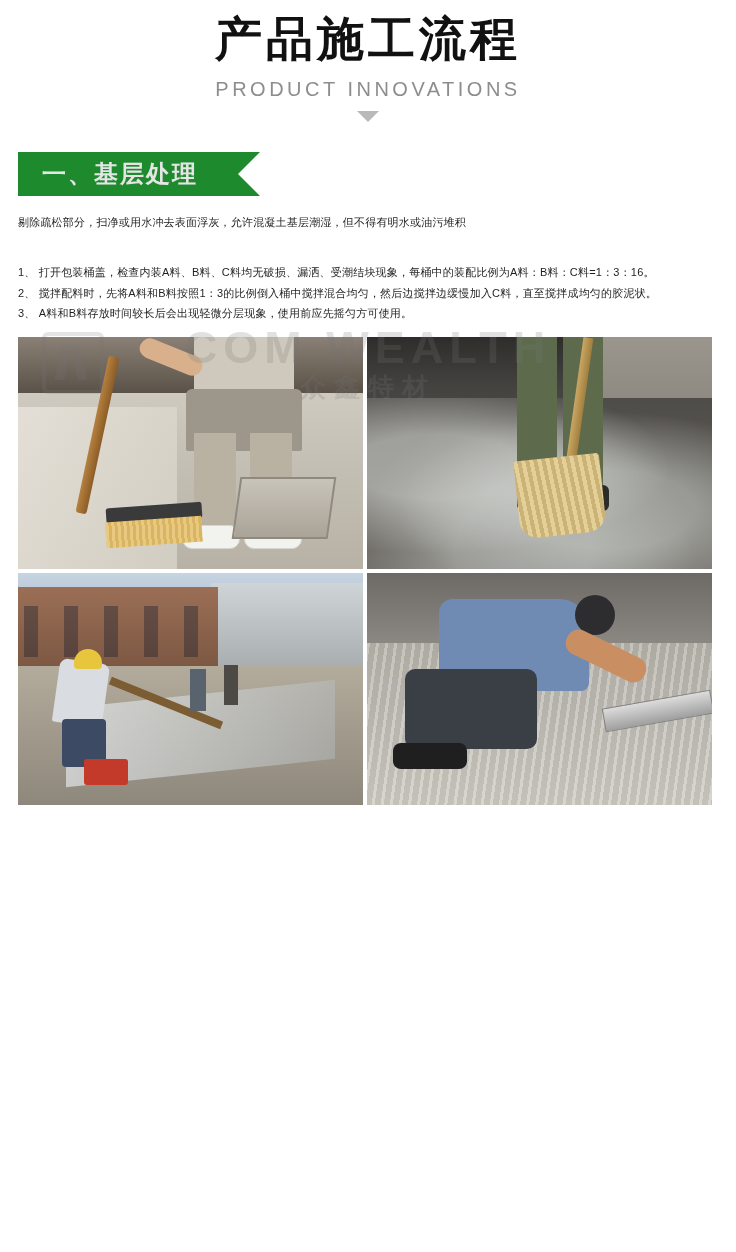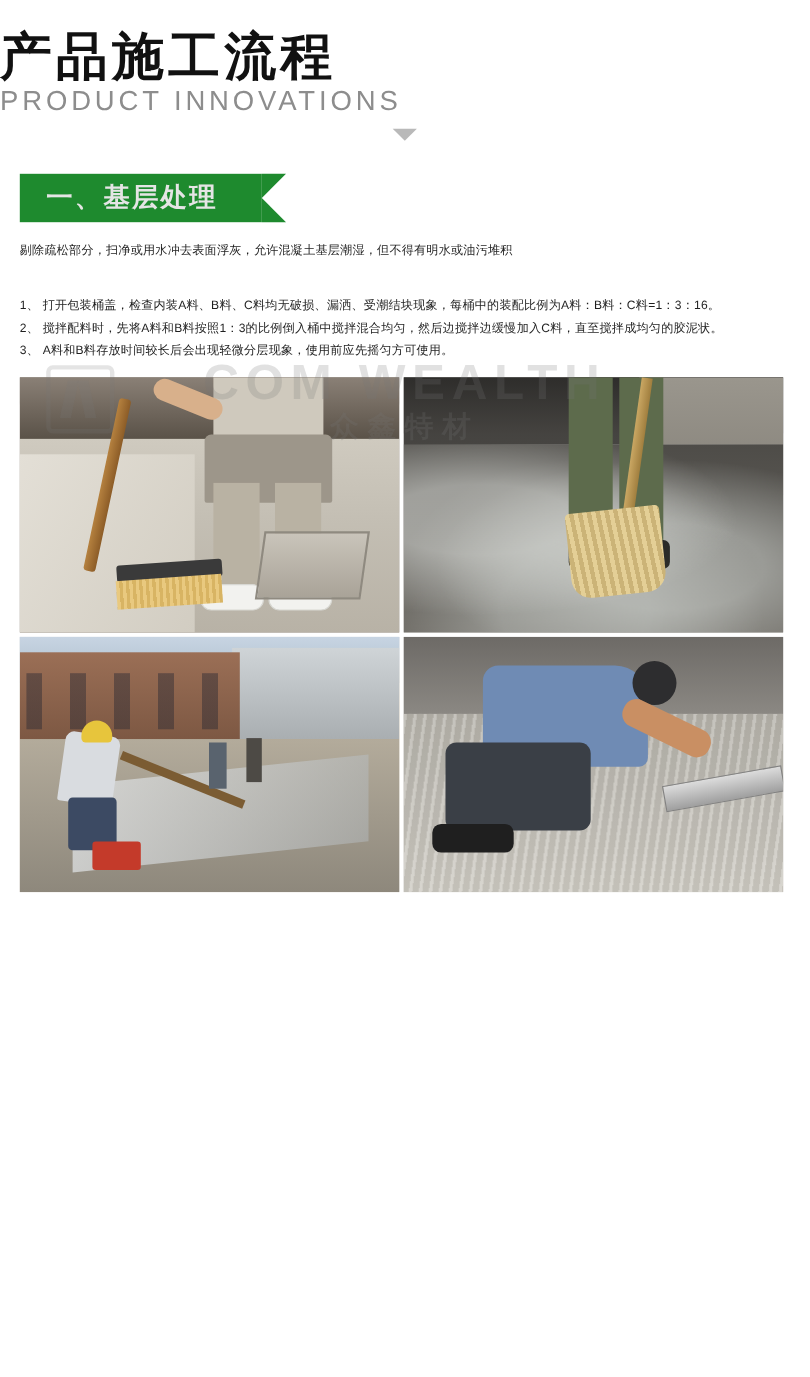--- a/index.html
+++ b/index.html
@@ -18,33 +18,34 @@
   .page {
     position: relative;
     width: 736px;
     height: 1252px;
     background: #fff;
     overflow: hidden;
   }
 
   
   .header {
-    padding-top: 24px;
-    text-align: left;
+    padding-top: 12px;
+    text-align: center;
   }
   .main-title {
     font-size: 47px;
     font-weight: bold;
     letter-spacing: 4px;
     color: #111;
     line-height: 1.15;
     margin: 0;
   }
   .sub-title {
-    font-size: 25px;
+    margin-top: 12px;
+    font-size: 20px;
     letter-spacing: 3.5px;
     color: #8d8d8d;
     font-weight: normal;
   }
   .caret {
     width: 0;
     height: 0;
     border-left: 11px solid transparent;
     border-right: 11px solid transparent;
     border-top: 11px solid #b9b9b9;

